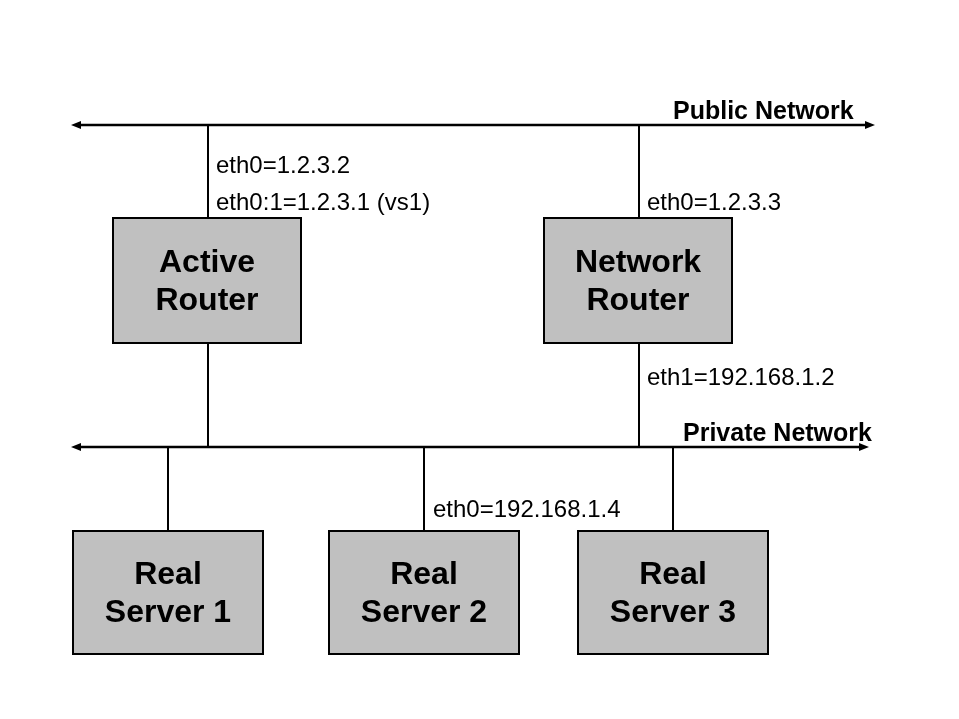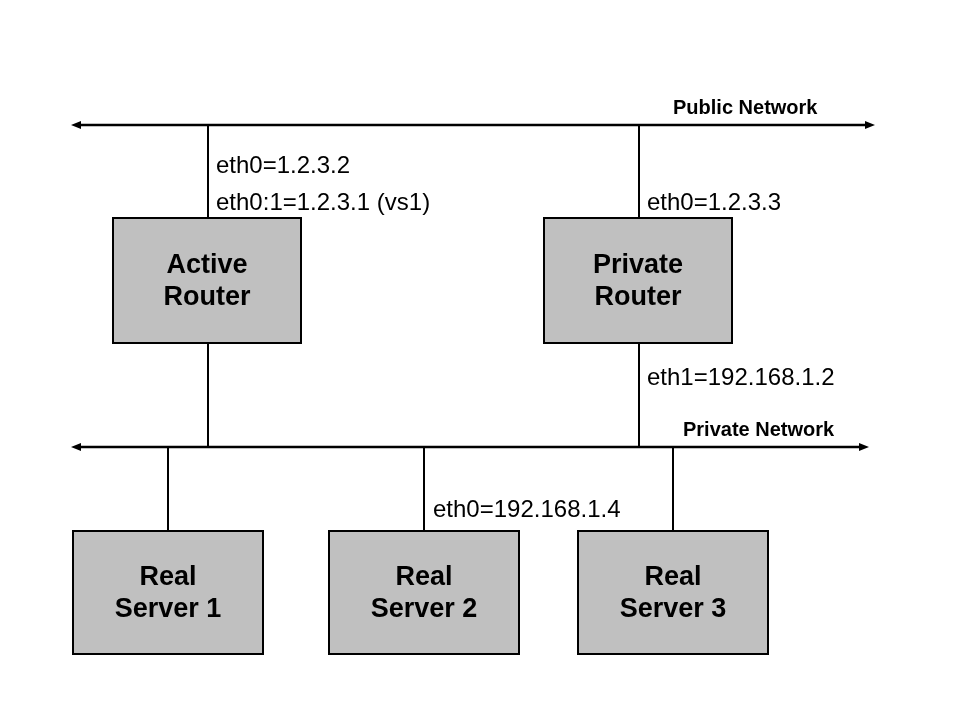--- a/index.html
+++ b/index.html
@@ -26,33 +26,33 @@
   }
   .node-box {
     position: absolute;
     background: #c0c0c0;
     border: 2px solid #000000;
     box-sizing: border-box;
     display: flex;
     flex-direction: column;
     align-items: center;
     justify-content: center;
-    font-size: 27px;
+    font-size: 32px;
     font-weight: bold;
     color: #000000;
     line-height: 1.18;
     text-align: center;
   }
   .node-box .nb-line {
     display: block;
     white-space: nowrap;
   }
   .net-title {
     position: absolute;
-    font-size: 20px;
+    font-size: 25px;
     font-weight: bold;
     color: #000000;
     white-space: nowrap;
   }
   .iface-label {
     position: absolute;
     font-size: 24px;
     font-weight: normal;
     color: #000000;
     white-space: nowrap;
@@ -103,21 +103,21 @@
   <div class="iface-label" style="left:647px; top:360px;">eth1=192.168.1.2</div>
 
   <div class="iface-label" style="left:433px; top:492px;">eth0=192.168.1.4</div>
 
   <div class="node-box" style="left:112px; top:217px; width:190px; height:127px;">
     <span class="nb-line">Active</span>
     <span class="nb-line">Router</span>
   </div>
 
   <div class="node-box" style="left:543px; top:217px; width:190px; height:127px;">
-    <span class="nb-line">Private</span>
+    <span class="nb-line">Network</span>
     <span class="nb-line">Router</span>
   </div>
 
   <div class="node-box" style="left:72px; top:530px; width:192px; height:125px;">
     <span class="nb-line">Real</span>
     <span class="nb-line">Server 1</span>
   </div>
 
   <div class="node-box" style="left:328px; top:530px; width:192px; height:125px;">
     <span class="nb-line">Real</span>

